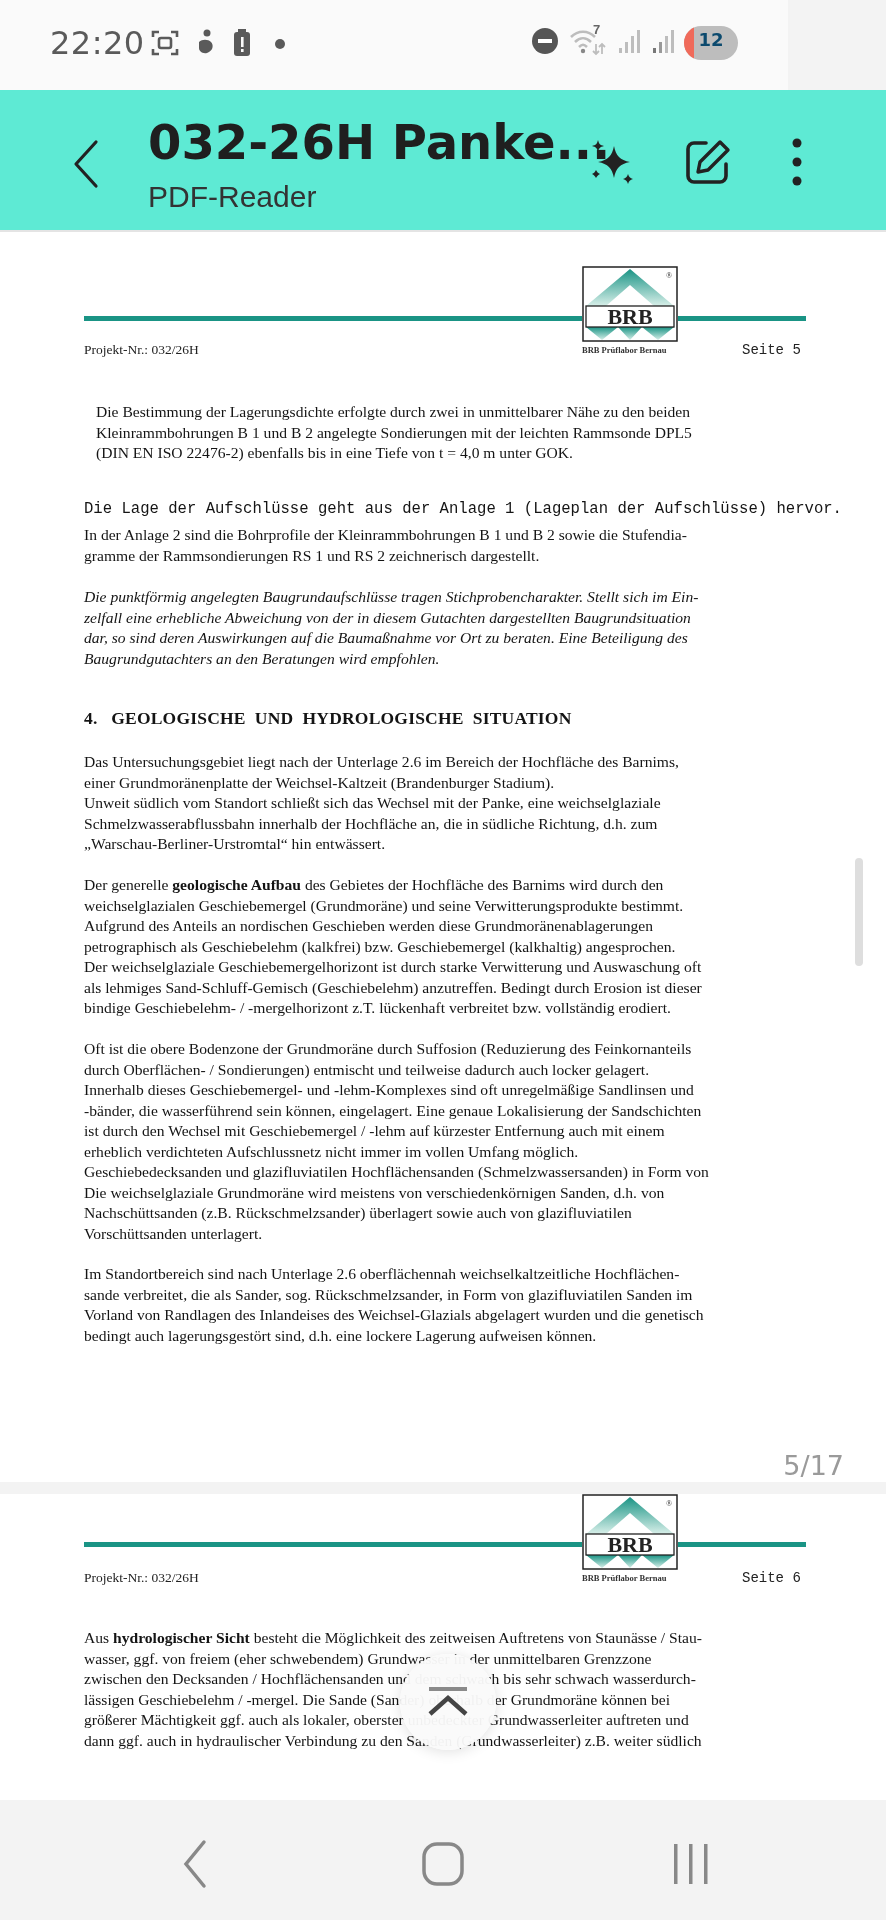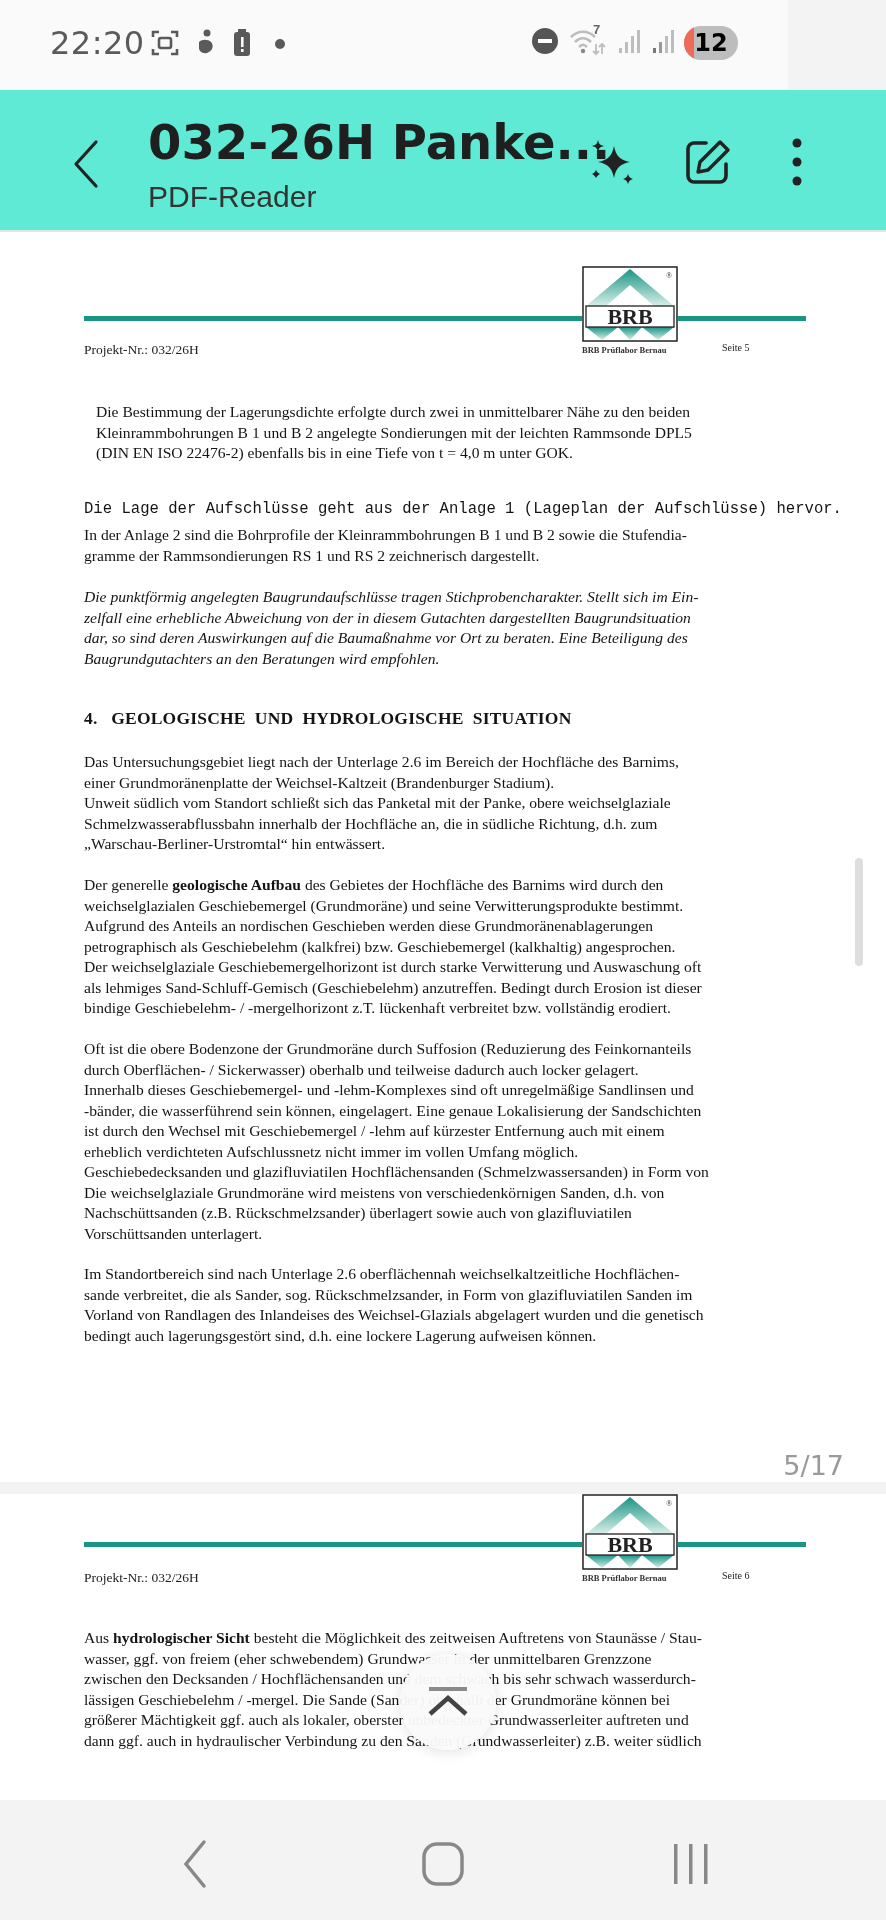--- a/index.html
+++ b/index.html
@@ -13,21 +13,21 @@
   .title { position:absolute; left:148px; top:24px; font-size:48px; font-weight:bold; color:#1f1f1f; font-family:"DejaVu Sans", sans-serif; white-space:nowrap; }
   .subtitle { position:absolute; left:148px; top:90px; font-size:30px; color:#333; font-family:"Liberation Sans", sans-serif; }
   .act { position:absolute; top:44px; width:56px; height:56px; }
   .viewer { position:absolute; left:0; top:232px; width:886px; height:1568px; background:#f3f3f3; overflow:hidden; }
   .page { position:absolute; left:0; width:886px; background:#ffffff; }
   .page1 { top:0; height:1250px; }
   .page2 { top:1276px; height:400px; }
   .hdr-line { position:absolute; left:84px; width:722px; height:5px; background:#1a9485; }
   .logo { position:absolute; width:96px; background:#fff; }
   .projnr { position:absolute; left:84px; font-family:"Liberation Serif", serif; font-size:13.5px; color:#222; }
-  .seite { position:absolute; left:722px; font-family:Liberation Serif, serif; font-size:10px; color:#222; }
+  .seite { position:absolute; left:742px; font-family:Liberation Mono, monospace; font-size:14px; color:#222; }
   .logo-caption { position:absolute; font-family:"Liberation Serif", serif; font-weight:bold; font-size:8.5px; color:#333; white-space:nowrap; }
   .txt { position:absolute; left:84px; width:725px; font-family:"Liberation Serif", serif; font-size:15.6px; line-height:20.5px; color:#141414; }
   .txt .ln { display:block; white-space:nowrap; }
   .it { font-style:italic; }
   .heading { position:absolute; left:84px; font-family:"Liberation Serif", serif; font-weight:bold; font-size:17.5px; color:#141414; white-space:pre; letter-spacing:0.2px; }
   .pagenum { position:absolute; right:42px; top:1220px; font-size:27px; color:#9a9a9a; font-family:"DejaVu Sans", sans-serif; }
   .scroll-thumb { position:absolute; left:855px; top:626px; width:8px; height:108px; background:#dedede; border-radius:4px; }
   .fab { position:absolute; left:400px; top:1654px; width:96px; height:96px; border-radius:50%; background:rgba(250,250,250,0.96); box-shadow:0 2px 14px rgba(0,0,0,0.12); }
   .navbar { position:absolute; left:0; top:1800px; width:886px; height:120px; background:#f3f3f3; }
   .nav-btn { position:absolute; top:30px; width:70px; height:70px; }
@@ -96,21 +96,21 @@
     <span>
       <svg width="26" height="30" viewBox="0 0 26 30">
           <rect x="3" y="22" width="3" height="5" fill="#777"></rect>
           <rect x="9" y="16" width="3" height="11" fill="#999"></rect>
           <rect x="15" y="10" width="3" height="17" fill="#bdbdbd"></rect>
           <rect x="21" y="4" width="3" height="23" fill="#bdbdbd"></rect>
         </svg>
     </span>
     <span style="position:relative;display:inline-block;width:54px;height:34px;border-radius:17px;background:#bdbdbd;overflow:hidden;">
       <span style="position:absolute;left:0;top:0;width:10px;height:34px;background:#f06a5a;"></span>
-      <span style="position:absolute;left:0;right:0;top:3px;text-align:center;font-size:24px;font-weight:bold;color:#000000;font-family:'DejaVu Sans',sans-serif;">12</span>
+      <span style="position:absolute;left:0;right:0;top:3px;text-align:center;font-size:18px;font-weight:bold;color:#0c4a6e;font-family:'DejaVu Sans',sans-serif;">12</span>
     </span>
   </div>
 </div>
 
 <div class="appbar">
   <div class="back-btn">
     <svg width="50" height="60" viewBox="0 0 50 60">
         <path d="M34 8 L14 30 L34 52" fill="none" stroke="#222" stroke-width="3.2" stroke-linecap="round" stroke-linejoin="round"></path>
       </svg>
   </div>
@@ -180,36 +180,36 @@
       <span class="ln">zelfall eine erhebliche Abweichung von der in diesem Gutachten dargestellten Baugrundsituation</span>
       <span class="ln">dar, so sind deren Auswirkungen auf die Baumaßnahme vor Ort zu beraten. Eine Beteiligung des</span>
       <span class="ln">Baugrundgutachters an den Beratungen wird empfohlen.</span>
     </div>
 
     <div class="heading" style="top:476px;">4.   GEOLOGISCHE  UND  HYDROLOGISCHE  SITUATION</div>
 
     <div class="txt" style="top:520px;">
       <span class="ln">Das Untersuchungsgebiet liegt nach der Unterlage 2.6 im Bereich der Hochfläche des Barnims,</span>
       <span class="ln">einer Grundmoränenplatte der Weichsel-Kaltzeit (Brandenburger Stadium).</span>
-      <span class="ln">Unweit südlich vom Standort schließt sich das Panketal mit der Panke, obere weichselglaziale</span>
+      <span class="ln">Unweit südlich vom Standort schließt sich das Wechsel mit der Panke, eine weichselglaziale</span>
       <span class="ln">Schmelzwasserabflussbahn innerhalb der Hochfläche an, die in südliche Richtung, d.h. zum</span>
       <span class="ln">„Warschau-Berliner-Urstromtal“ hin entwässert.</span>
     </div>
     <div class="txt" style="top:643px;">
       <span class="ln"><span>Der generelle </span><b>geologische Aufbau</b><span> des Gebietes der Hochfläche des Barnims wird durch den</span></span>
       <span class="ln">weichselglazialen Geschiebemergel (Grundmoräne) und seine Verwitterungsprodukte bestimmt.</span>
       <span class="ln">Aufgrund des Anteils an nordischen Geschieben werden diese Grundmoränenablagerungen</span>
       <span class="ln">petrographisch als Geschiebelehm (kalkfrei) bzw. Geschiebemergel (kalkhaltig) angesprochen.</span>
       <span class="ln">Der weichselglaziale Geschiebemergelhorizont ist durch starke Verwitterung und Auswaschung oft</span>
       <span class="ln">als lehmiges Sand-Schluff-Gemisch (Geschiebelehm) anzutreffen. Bedingt durch Erosion ist dieser</span>
       <span class="ln">bindige Geschiebelehm- / -mergelhorizont z.T. lückenhaft verbreitet bzw. vollständig erodiert.</span>
     </div>
     <div class="txt" style="top:807px;">
       <span class="ln">Oft ist die obere Bodenzone der Grundmoräne durch Suffosion (Reduzierung des Feinkornanteils</span>
-      <span class="ln">durch Oberflächen- / Sickerwasser) oberhalb und teilweise dadurch auch locker gelagert.</span>
+      <span class="ln">durch Oberflächen- / Sondierungen) entmischt und teilweise dadurch auch locker gelagert.</span>
       <span class="ln">Innerhalb dieses Geschiebemergel- und -lehm-Komplexes sind oft unregelmäßige Sandlinsen und</span>
       <span class="ln">-bänder, die wasserführend sein können, eingelagert. Eine genaue Lokalisierung der Sandschichten</span>
       <span class="ln">ist durch den Wechsel mit Geschiebemergel / -lehm auf kürzester Entfernung auch mit einem</span>
       <span class="ln">erheblich verdichteten Aufschlussnetz nicht immer im vollen Umfang möglich.</span>
       <span class="ln">Geschiebedecksanden und glazifluviatilen Hochflächensanden (Schmelzwassersanden) in Form von</span>
       <span class="ln">Die weichselglaziale Grundmoräne wird meistens von verschiedenkörnigen Sanden, d.h. von</span>
       <span class="ln">Nachschüttsanden (z.B. Rückschmelzsander) überlagert sowie auch von glazifluviatilen</span>
       <span class="ln">Vorschüttsanden unterlagert.</span>
     </div>
     <div class="txt" style="top:1032px;">

